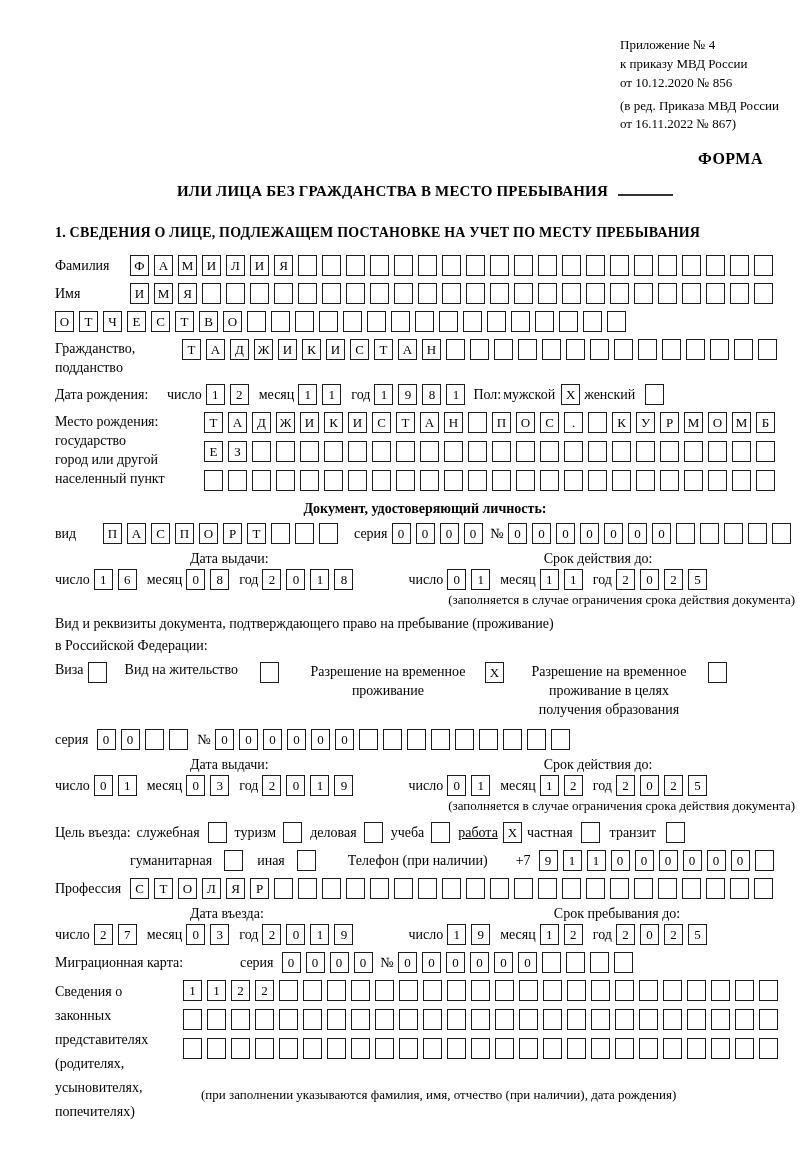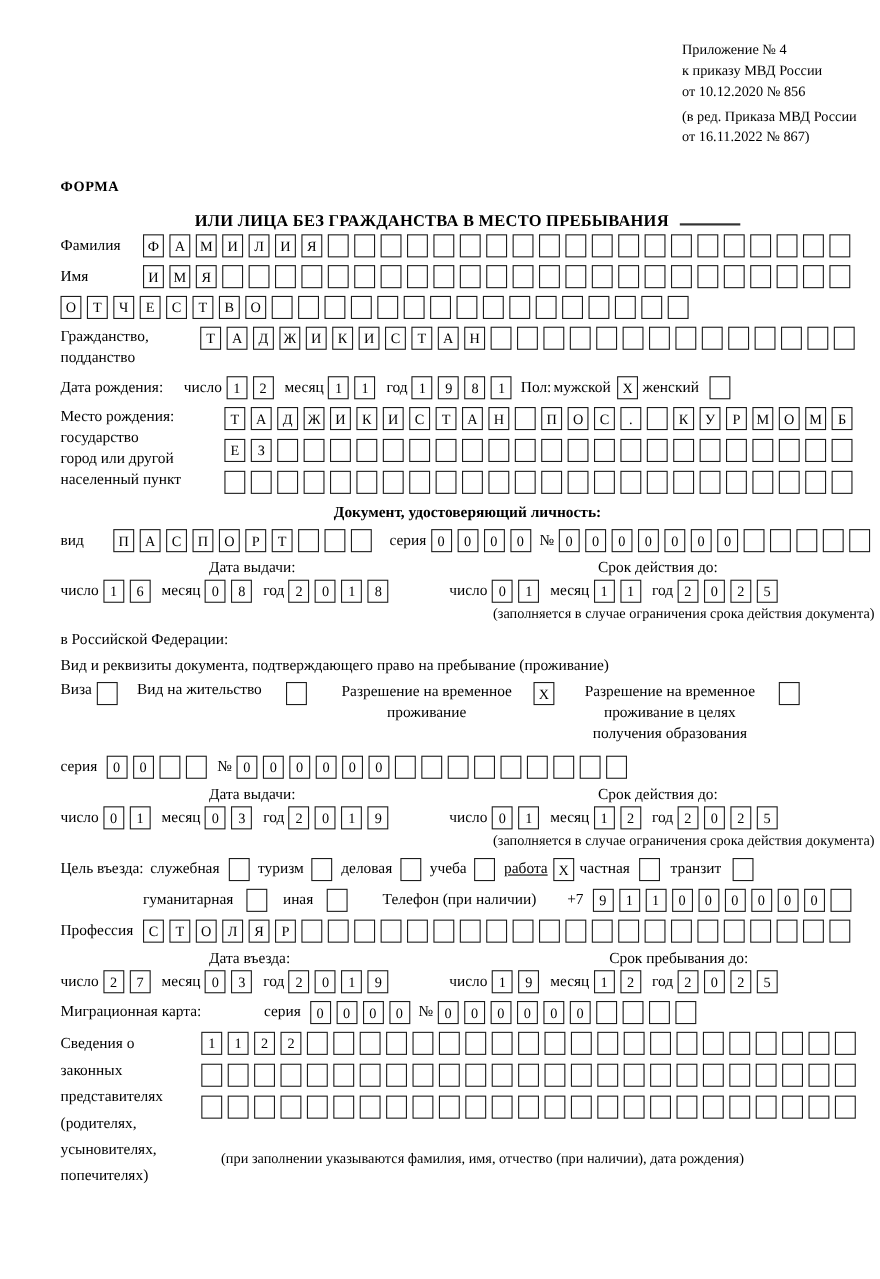--- a/index.html
+++ b/index.html
@@ -8,21 +8,21 @@
     width:800px; height:1163px;
     box-sizing:border-box;
     padding:36px 5px 0 55px;
     font-family:"Liberation Serif","DejaVu Serif",serif;
     font-size:14px; color:#000; background:#fff;
     overflow:hidden;
   }
   
   .hdr { margin-left:565px; width:200px; font-size:13px; line-height:1.45; }
   .hdr .hdr2 { margin-top:4px; }
-  .forma { text-align:left; padding-right:32px; font-weight:bold; font-size:13px; margin-top:28px; letter-spacing:0.5px; }
+  .forma { text-align:right; padding-right:32px; font-weight:bold; font-size:16px; margin-top:16px; letter-spacing:0.5px; }
   
   .title { text-align:center; font-weight:bold; font-size:15px; line-height:1.55; margin-top:12px; letter-spacing:0.2px; }
   .tline { display:inline-block; width:55px; border-bottom:2px solid #333; margin-left:10px; vertical-align:baseline; }
   .sect { font-weight:bold; font-size:14px; margin-top:22px; margin-bottom:14px; letter-spacing:0.2px; }
   
   .row { display:flex; align-items:center; margin-bottom:7px; }
   .row.top { align-items:flex-start; }
   .lab { flex:none; }
   .lab .lline { display:block; line-height:19px; }
   .w75 { width:75px; }
@@ -61,20 +61,21 @@
       <div>от 16.11.2022 № 867)</div>
     </div>
   </div>
 
   <div class="forma">ФОРМА</div>
 
   <div class="title">
     <div><span>ИЛИ ЛИЦА БЕЗ ГРАЖДАНСТВА В МЕСТО ПРЕБЫВАНИЯ</span><span class="tline"></span></div>
   </div>
 
+  <div class="sect">1. СВЕДЕНИЯ О ЛИЦЕ, ПОДЛЕЖАЩЕМ ПОСТАНОВКЕ НА УЧЕТ ПО МЕСТУ ПРЕБЫВАНИЯ</div>
 
   <div class="row">
     <span class="lab w75">Фамилия</span>
     <span class="boxrow">
         <span class="cell">Ф</span>
         <span class="cell">А</span>
         <span class="cell">М</span>
         <span class="cell">И</span>
         <span class="cell">Л</span>
         <span class="cell">И</span>
@@ -396,22 +397,22 @@
       <span class="boxrow">
           <span class="cell">2</span>
           <span class="cell">0</span>
           <span class="cell">2</span>
           <span class="cell">5</span>
         </span>
     </span>
   </div>
   <div class="note">(заполняется в случае ограничения срока действия документа)</div>
 
+  <div style="margin-bottom:6px;">Вид и реквизиты документа, подтверждающего право на пребывание (проживание)</div>
   <div style="margin-bottom:8px;">в Российской Федерации:</div>
-  <div style="margin-bottom:6px;">Вид и реквизиты документа, подтверждающего право на пребывание (проживание)</div>
 
   <div class="mrow" style="margin-bottom:10px;">
     <span>Виза</span>
     <span class="boxrow" style="margin-left:4px;">
         <span class="cell"></span>
       </span>
     <span style="margin-left:18px;">Вид на жительство</span>
     <span class="boxrow" style="margin-left:22px;">
         <span class="cell"></span>
       </span>

